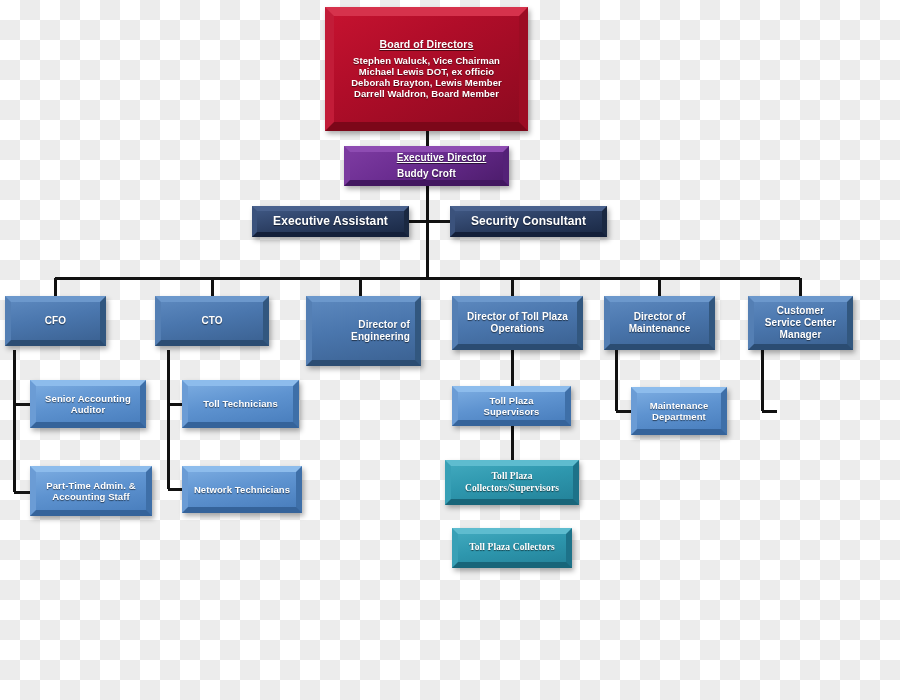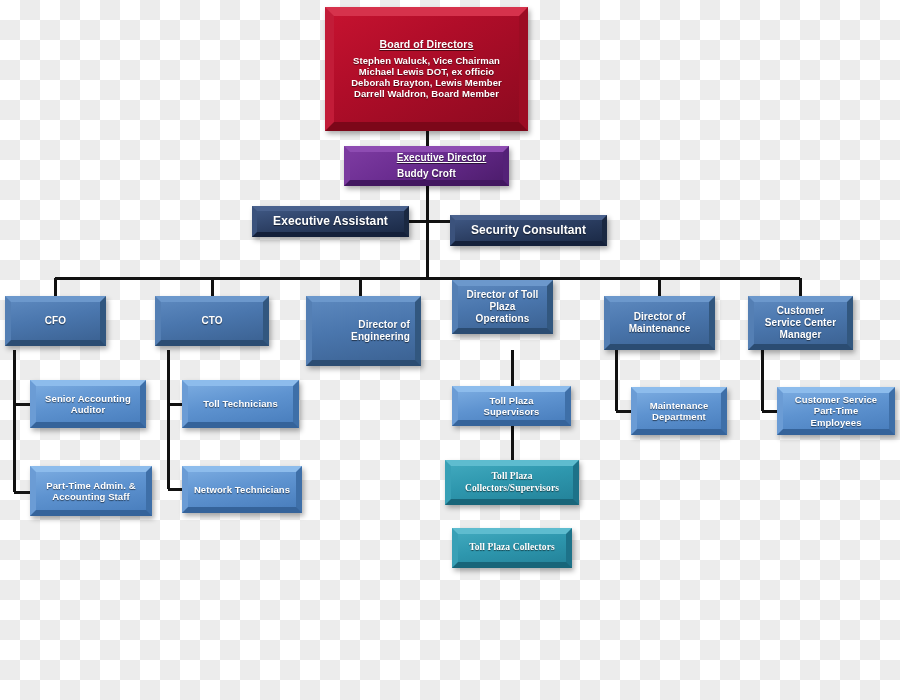--- a/index.html
+++ b/index.html
@@ -166,37 +166,37 @@
     <div>
       <span class="ttl">Executive Director</span>
       <span class="lbl">Buddy Croft</span>
     </div>
   </div>
 
   <div class="node k-navy" style="left:252px; top:206px; width:157px; height:31px;">
     <span class="lbl">Executive Assistant</span>
   </div>
 
-  <div class="node k-navy" style="left:450px; top:206px; width:157px; height:31px;margin-top:9px;">
+  <div class="node k-navy" style="left:450px; top:206px; width:157px; height:31px;">
     <span class="lbl">Security Consultant</span>
   </div>
 
   <div class="node k-steel" style="left:5px; top:296px; width:101px; height:50px;">
     <span class="lbl">CFO</span>
   </div>
 
   <div class="node k-steel" style="left:155px; top:296px; width:114px; height:50px;">
     <span class="lbl">CTO</span>
   </div>
 
   <div class="node k-steel" style="left:306px; top:296px; width:115px; height:70px;text-align:right;">
     <span class="lbl">Director of Engineering</span>
   </div>
 
-  <div class="node k-steel" style="left:452px; top:280px; width:101px; height:54px;">
+  <div class="node k-steel" style="left:452px; top:296px; width:131px; height:54px;">
     <span class="lbl">Director of Toll Plaza Operations</span>
   </div>
 
   <div class="node k-steel" style="left:604px; top:296px; width:111px; height:54px;">
     <span class="lbl">Director of Maintenance</span>
   </div>
 
   <div class="node k-steel" style="left:748px; top:296px; width:105px; height:54px;">
     <span class="lbl">Customer Service Center Manager</span>
   </div>
@@ -218,23 +218,20 @@
   </div>
 
   <div class="node k-light" style="left:452px; top:386px; width:119px; height:40px;justify-content:center;">
     <span class="lbl">Toll Plaza Supervisors</span>
   </div>
 
   <div class="node k-light" style="left:631px; top:387px; width:96px; height:48px;">
     <span class="lbl">Maintenance Department</span>
   </div>
 
-  <div class="node k-light" style="left:777px; top:387px; width:118px; height:48px;">
-    <span class="lbl">Customer Service Part-Time Employees</span>
-  </div>
 
   <div class="node k-teal" style="left:445px; top:460px; width:134px; height:45px;">
     <span class="lbl">Toll Plaza Collectors/Supervisors</span>
   </div>
 
   <div class="node k-teal" style="left:452px; top:528px; width:120px; height:40px;">
     <span class="lbl">Toll Plaza Collectors</span>
   </div>
 
 </div>

